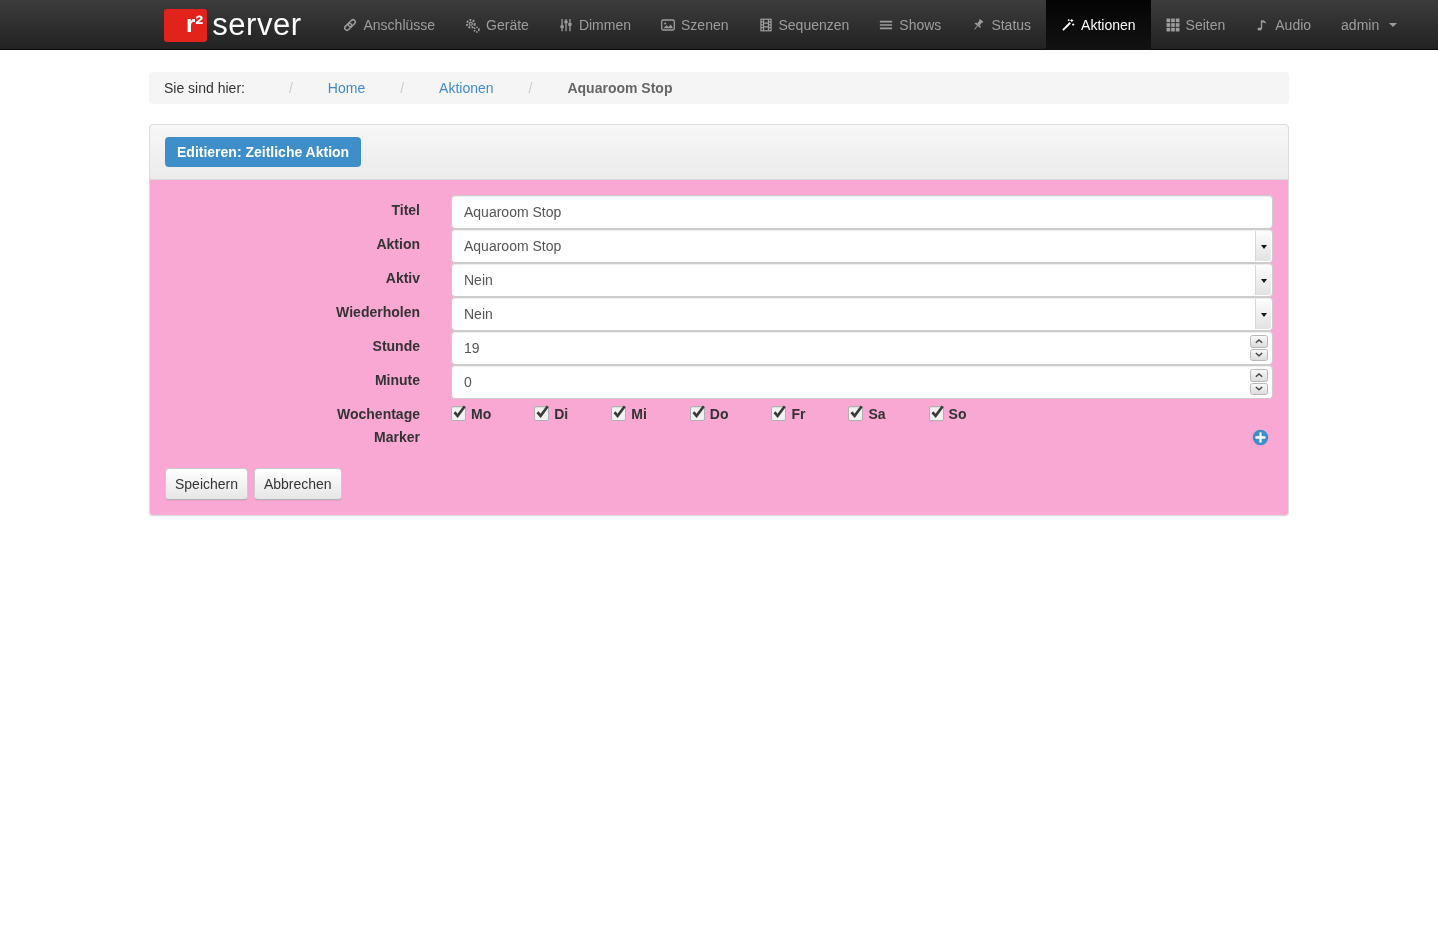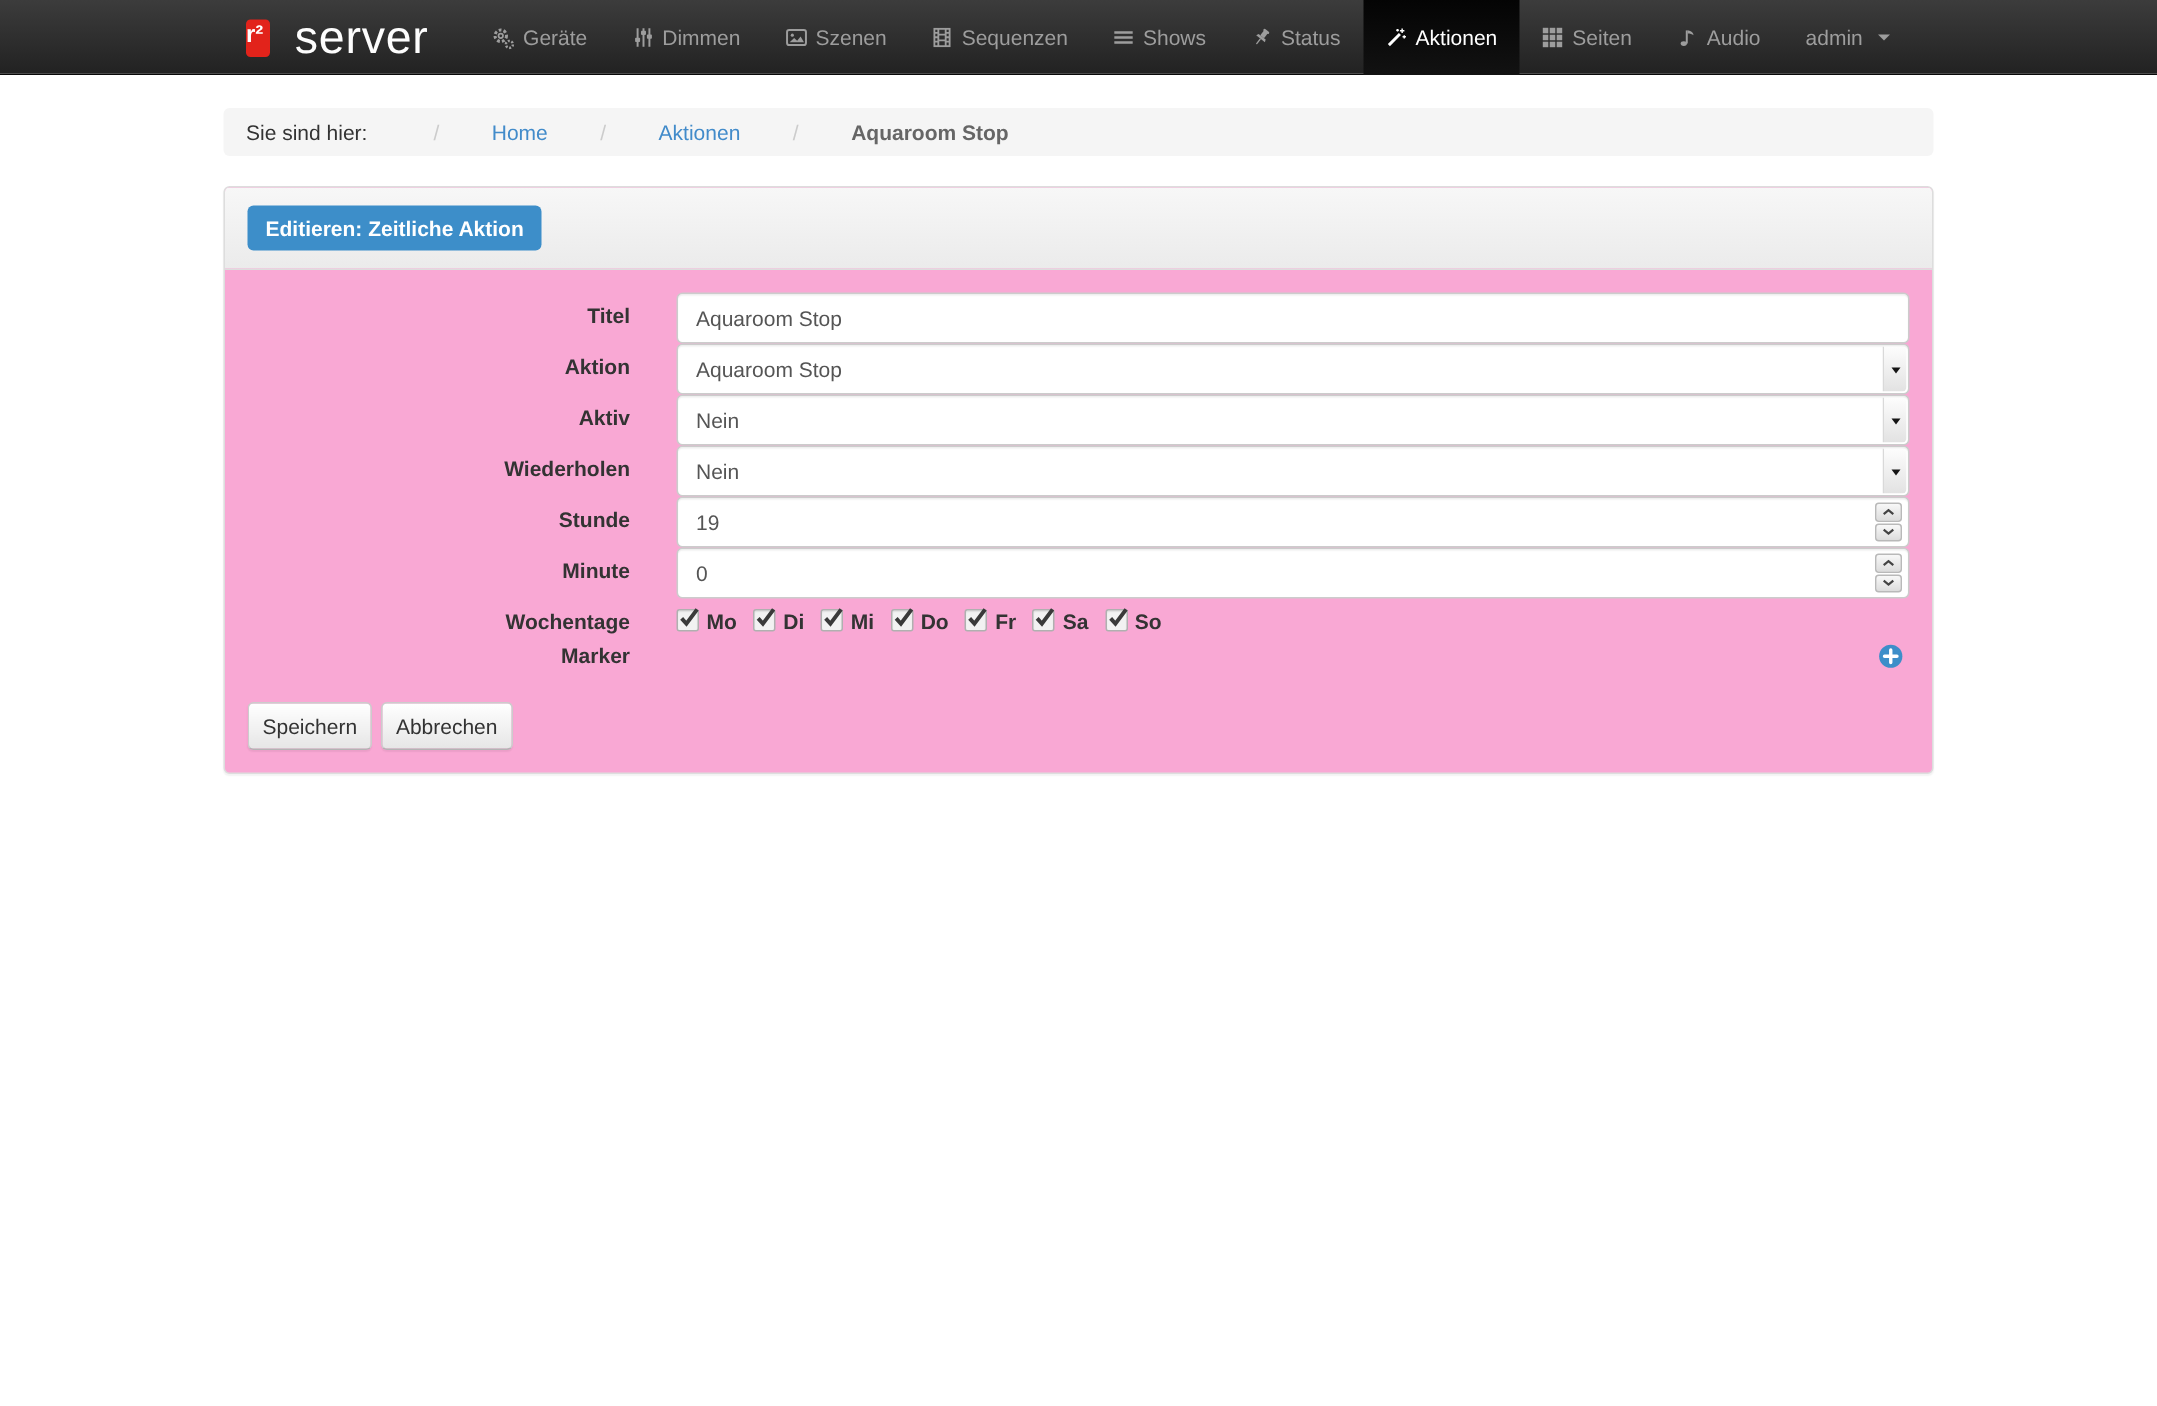--- a/index.html
+++ b/index.html
@@ -30,25 +30,25 @@
     display: flex;
     align-items: center;
     padding: 0 15px;
     margin-right: 12px;
     text-decoration: none;
   }
   .logo-mark {
     background: #e2231b;
     color: #fff;
     font-weight: bold;
-    font-size: 16px;
+    font-size: 24px;
     line-height: 1;
-    padding: 3px 4px 6px 0;
+    padding: 3px 4px 6px 22px;
     border-radius: 3px;
-    margin-right: 17px;
+    margin-right: 5px;
   }
   .logo-text {
     color: #fdfdfd;
     font-size: 31px;
     letter-spacing: .5px;
   }
   .nav-menu { display: flex; align-items: stretch; }
   .nav-item {
     display: flex;
     align-items: center;
@@ -187,21 +187,21 @@
     padding: 0;
     border: 1px solid #b9b9b9;
     border-radius: 2.5px;
     background: linear-gradient(#f8f8f8, #dcdcdc);
     display: flex;
     align-items: center;
     justify-content: center;
     cursor: pointer;
   }
 
-  .weekdays { padding-top: 6px; display: flex; align-items: center; }
+  .weekdays { padding-top: 6px; display: flex; align-items: center; gap: 32px; }
   .day-item {
     display: inline-flex;
     align-items: center;
     margin-right: 11px;
     cursor: pointer;
   }
   .checkbox {
     width: 15px; height: 15px;
     background: #f2f2f2;
     border: 1px solid #b0b0b0;
@@ -236,20 +236,31 @@
 
 <nav class="navbar">
   <div class="nav-inner">
     <a class="brand">
       <span class="logo-mark">r²</span>
       <span class="logo-text">server</span>
     </a>
     <div class="nav-menu">
         <a class="nav-item">
           <span class="svg-icon">
+            <svg viewBox="0 0 16 16" width="14" height="14" fill="none" stroke="currentColor" stroke-width="1.7">
+              <g transform="rotate(-45 8 8)">
+                <rect x="0.6" y="5.4" width="9" height="5.2" rx="2.6"></rect>
+                <rect x="6.4" y="5.4" width="9" height="5.2" rx="2.6"></rect>
+              </g>
+            </svg>
+          </span>
+          <span>Anschlüsse</span>
+        </a>
+        <a class="nav-item">
+          <span class="svg-icon">
             <svg viewBox="0 0 18 18" width="15" height="15" fill="none" stroke="currentColor">
               <circle cx="7" cy="7" r="4.6" stroke-width="2.4" stroke-dasharray="2.2 1.7"></circle>
               <circle cx="7" cy="7" r="1.8" stroke-width="1.4"></circle>
               <circle cx="13.9" cy="13.9" r="2.8" stroke-width="2" stroke-dasharray="1.6 1.3"></circle>
             </svg>
           </span>
           <span>Geräte</span>
         </a>
         <a class="nav-item">
           <span class="svg-icon">

